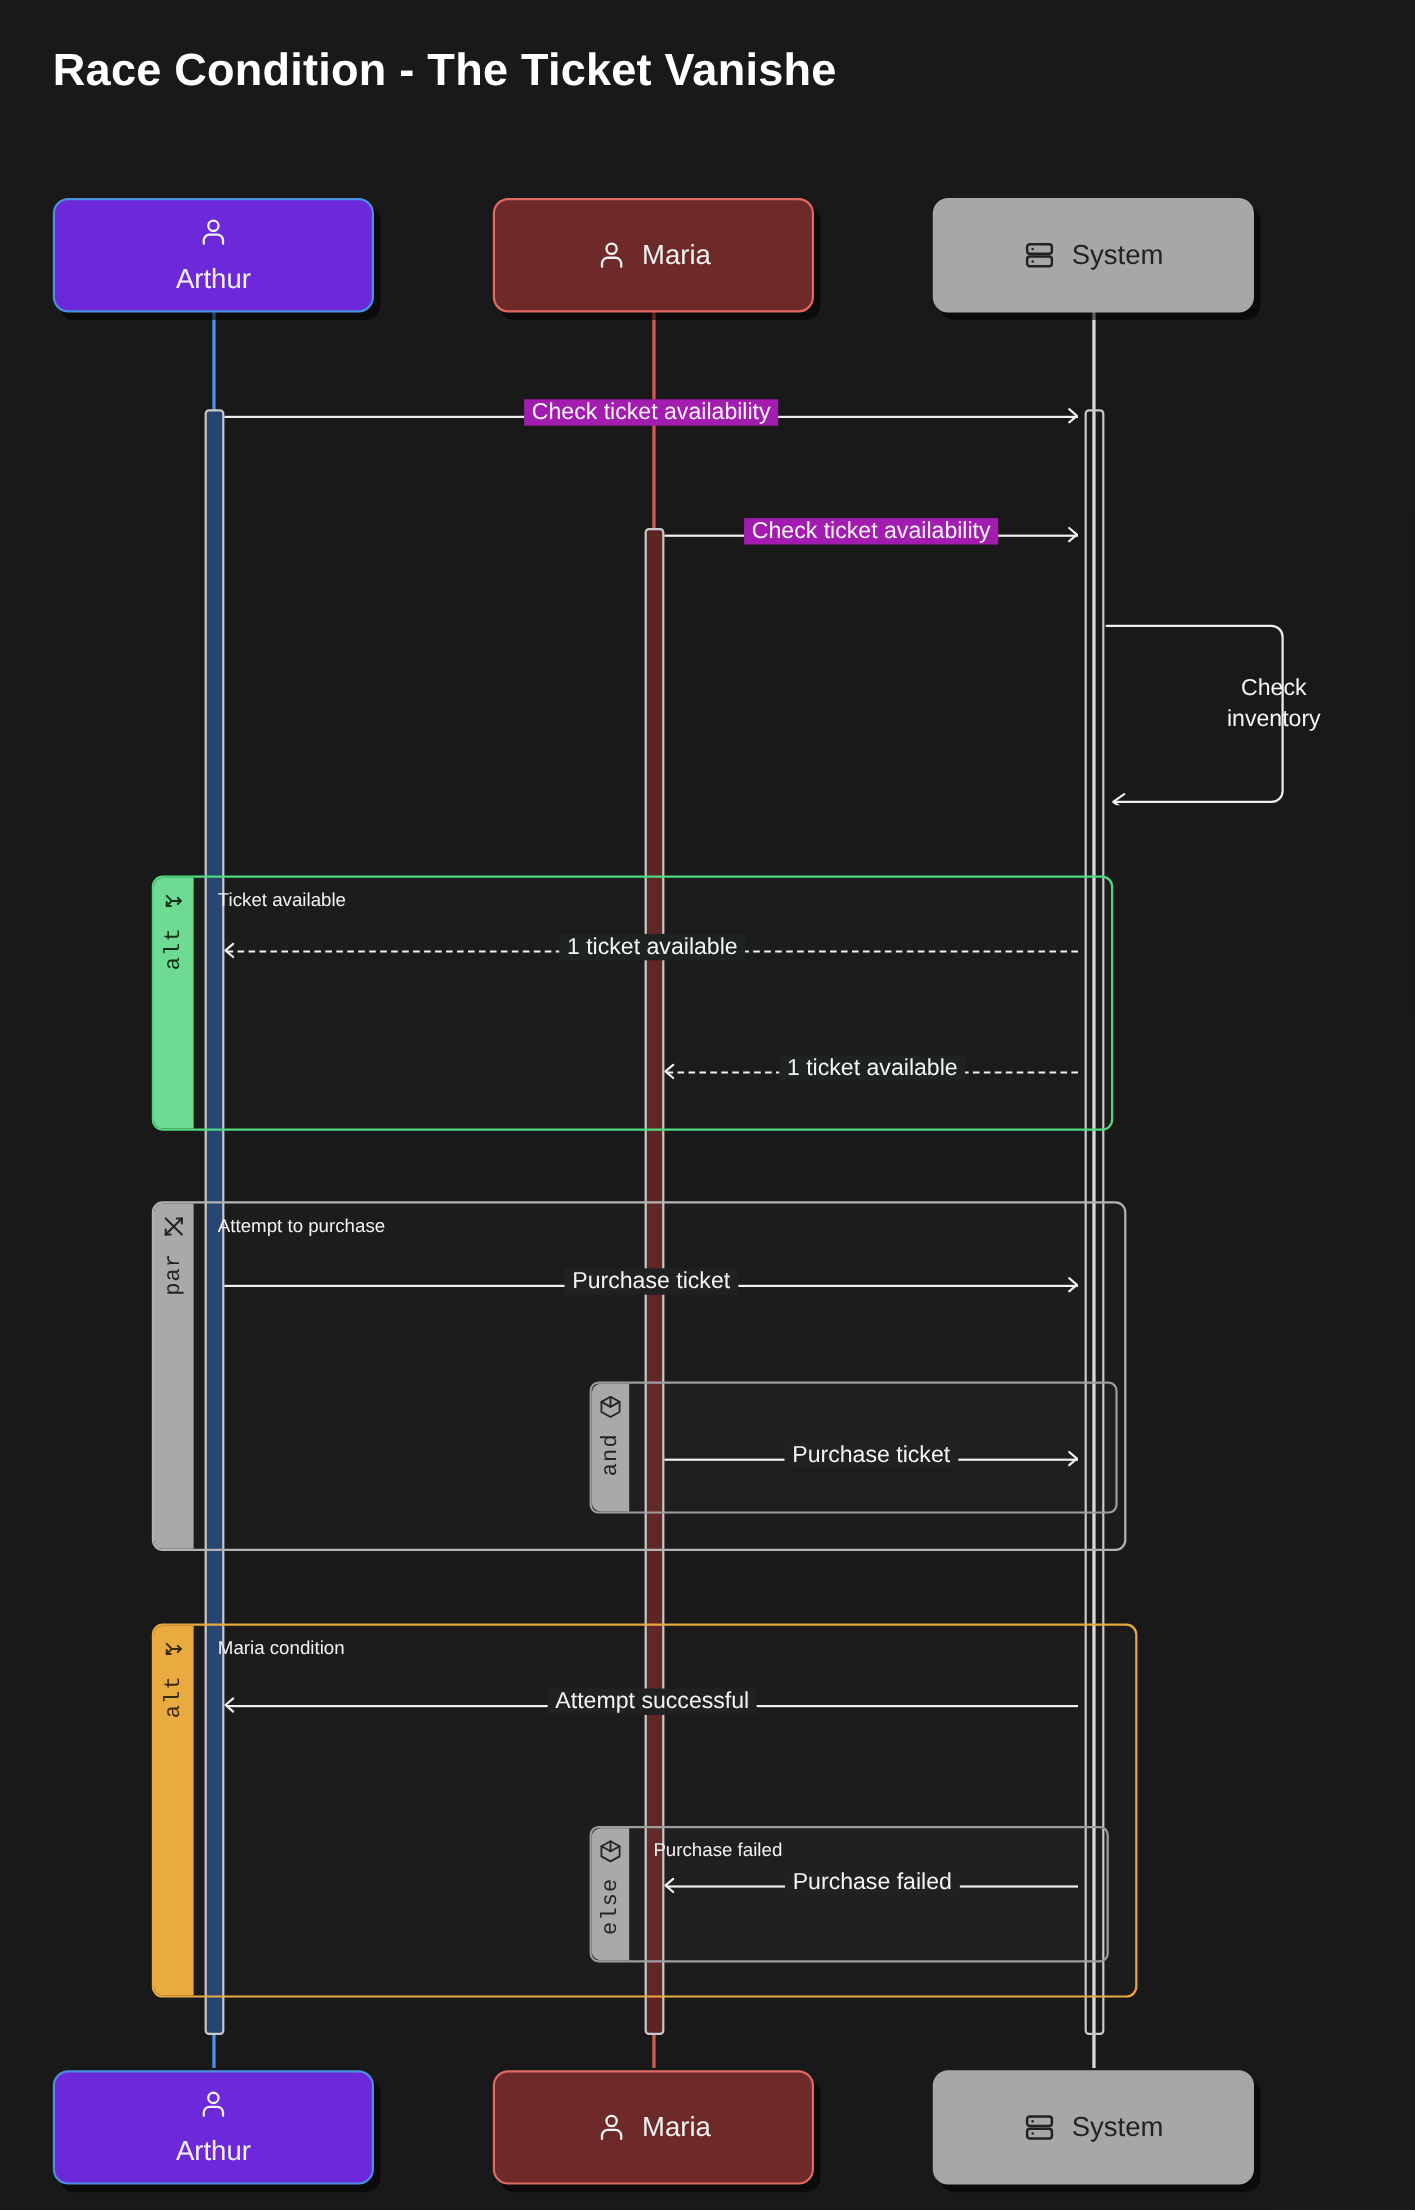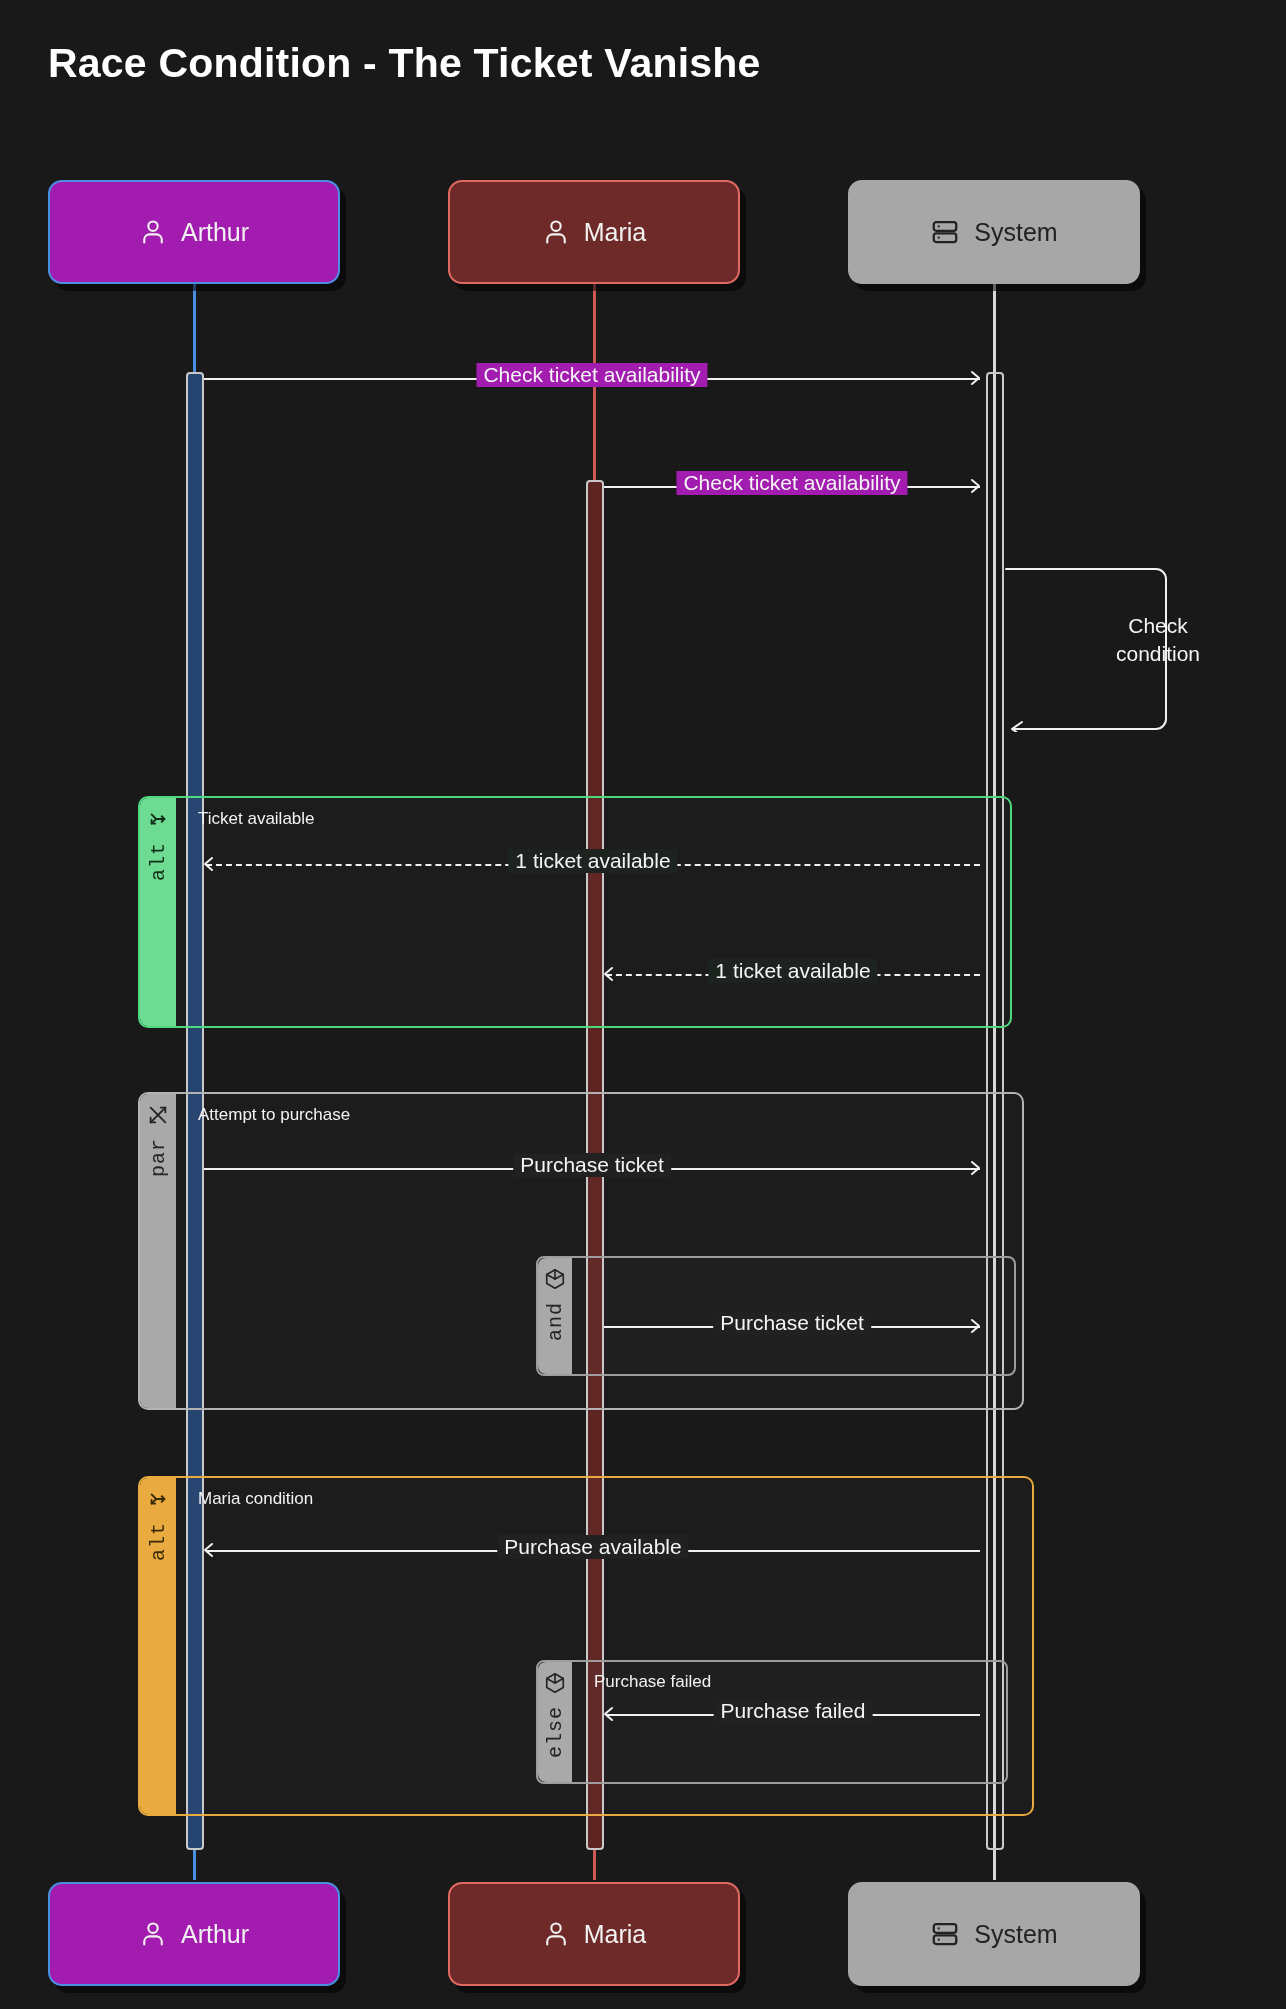--- a/index.html
+++ b/index.html
@@ -24,21 +24,21 @@
     display: flex; align-items: center; justify-content: center;
     gap: 14px;
     border-radius: 14px;
     border-width: 2px; border-style: solid;
     font-size: 25px;
     box-shadow: 6px 7px 0 rgba(0,0,0,.55);
   }
   .actor .label { white-space: nowrap; }
   .actor svg { display: block; }
 
-  .actor.arthur { background:#a21caf; border-color:#4a90e2; color:#f2f2f2; }
+  .actor.arthur { background:#6d28d9; border-color:#4a90e2; color:#f2f2f2;flex-direction:column; }
   .actor.maria  { background:#6e2a28; border-color:#e06a62; color:#f2f2f2; }
   .actor.system { background:#a7a7a7; border-color:#a7a7a7; color:#222222; }
 
   
   .lifeline { position: absolute; width: 3px; }
   .lifeline.arthur { background:#4a90e2; }
   .lifeline.maria  { background:#cf5a52; }
   .lifeline.system { background:#d8d8d8; }
 
   
@@ -190,21 +190,21 @@
       </svg>
     </div>
   </div>
 
   <div class="selfloop" style="left:1004px; top:566px; width:170px; height:162px;">
     <svg width="175" height="166" viewBox="0 0 175 166" fill="none" stroke="#f0f0f0" stroke-width="2" stroke-linecap="round" stroke-linejoin="round">
       <path d="M2 3 H152 A10 10 0 0 1 162 13 V153 A10 10 0 0 1 152 163 H10"></path>
       <path d="M18 156 L8 163 L18 170"></path>
     </svg>
     <div class="ltext" style="left:84px; top:46px; width:140px;">Check
-condition</div>
+inventory</div>
   </div>
 
   <div class="frag green" style="left:138px; top:796px; width:874px; height:232px;">
     <div class="tab">
       <span class="ficon">
         <svg width="22" height="22" viewBox="0 0 24 24" fill="none" stroke-width="2" stroke-linecap="round" stroke-linejoin="round">
           <path d="M5 17 L10 12 L19 12"></path>
             <path d="M5 7 L10 12"></path>
           <path d="M5 13 v4 h4"></path>
             <path d="M16 9 l3 3 -3 3"></path>
@@ -296,21 +296,21 @@
             <path d="M16 9 l3 3 -3 3"></path>
         </svg>
       </span>
       <span class="kw">alt</span>
     </div>
     <div class="cond">Maria condition</div>
   </div>
 
   <div class="msg" style="left:206px; top:1550px; width:774px;">
     <div class="line"></div>
-    <div class="cap on-grey" style="left:50%; transform:translateX(-50%);">Purchase available</div>
+    <div class="cap on-grey" style="left:50%; transform:translateX(-50%);">Attempt successful</div>
     <div class="arrow" style="left:-4px;">
       <svg width="18" height="18" viewBox="0 0 18 18" fill="none" stroke="#f0f0f0" stroke-width="2" stroke-linecap="round" stroke-linejoin="round">
         <path d="M10 3 L3 9 L10 15"></path>
       </svg>
     </div>
   </div>
 
   <div class="frag nested" style="left:536px; top:1660px; width:472px; height:124px;">
     <div class="tab">
       <span class="ficon">

